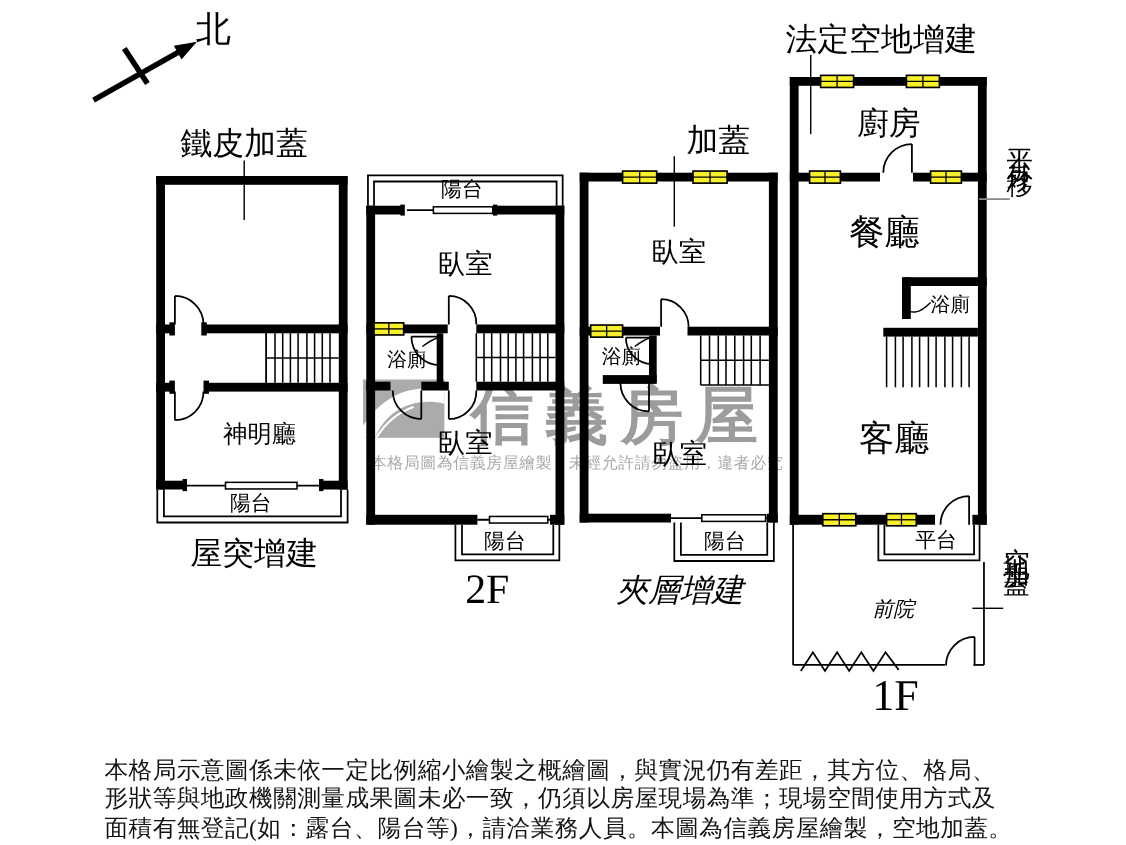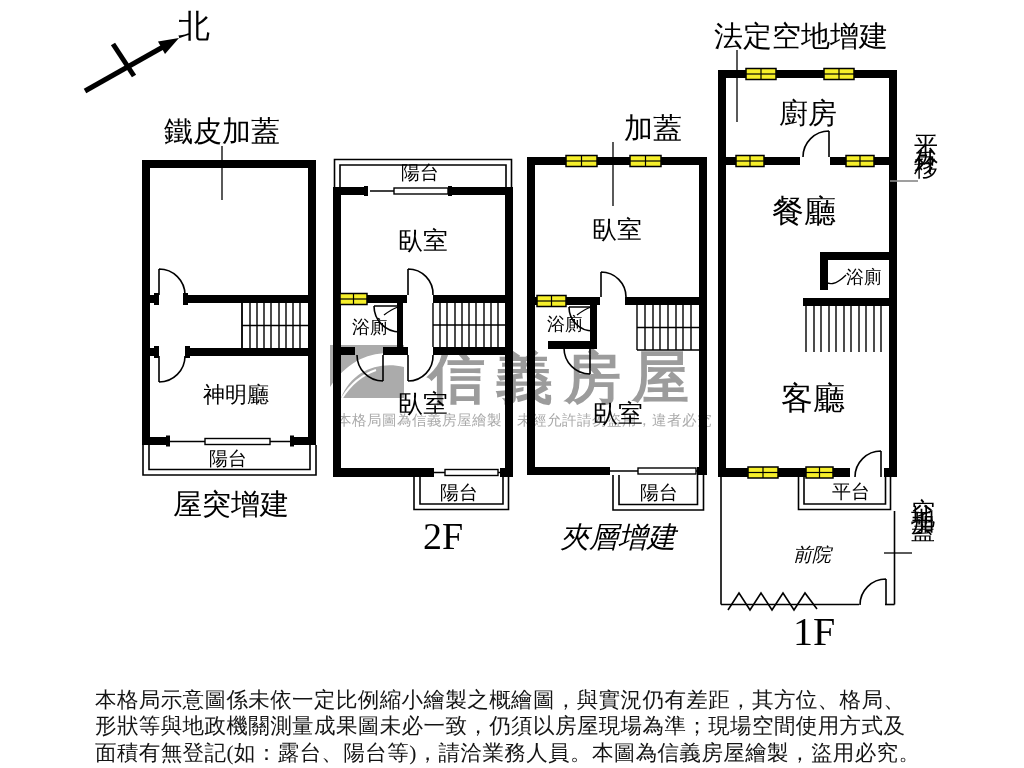--- a/index.html
+++ b/index.html
@@ -278,16 +278,16 @@
   <span class="label f19" style="left:851px;top:482px;">平台</span>
   <span class="label f19" style="left:812px;top:545px;font-style:italic;">前院</span>
   <span class="label caption-xl" style="left:814px;top:612px;">1F</span>
 
   <span class="vlabel" style="left:914px;top:116px;font-size:24px;letter-spacing:7px;">平台外移</span>
   <span class="vlabel" style="left:911px;top:478px;font-size:24px;letter-spacing:7px;">空地加蓋</span>
 
   <div class="disclaimer">
     <div>本格局示意圖係未依一定比例縮小繪製之概繪圖，與實況仍有差距，其方位、格局、</div>
     <div>形狀等與地政機關測量成果圖未必一致，仍須以房屋現場為準；現場空間使用方式及</div>
-    <div>面積有無登記(如：露台、陽台等)，請洽業務人員。本圖為信義房屋繪製，盜用必究。</div>
+    <div>面積有無登記(如：露台、陽台等)，請洽業務人員。本圖為信義房屋繪製，空地加蓋。</div>
   </div>
 
 </div>
 
 </body></html>

